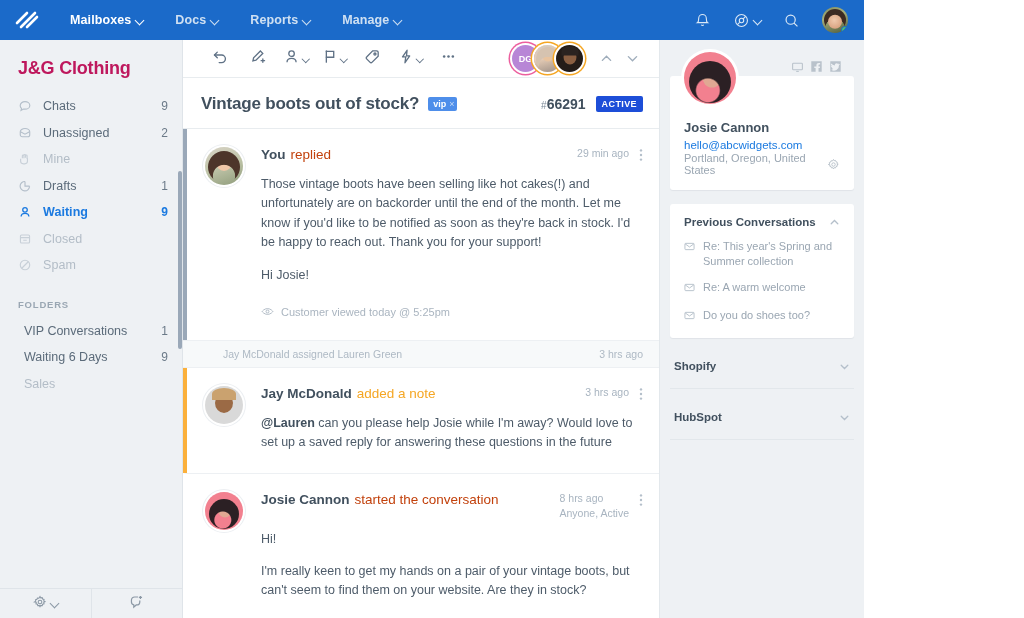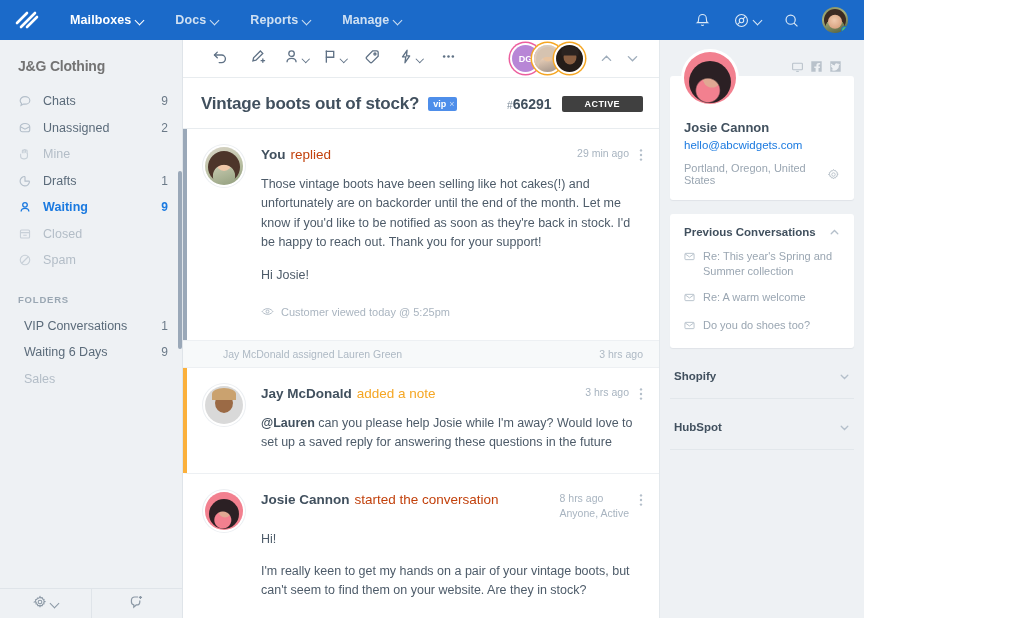--- a/index.html
+++ b/index.html
@@ -55,21 +55,21 @@
   
   .body { flex: 1; display: flex; min-height: 0; }
 
   
   .sidebar {
     width: 183px; flex: 0 0 183px; background: #eef1f4;
     border-right: 1px solid #dfe4e9; display: flex; flex-direction: column;
     position: relative;
   }
   .sb-title {
-    font-size: 14px; font-weight: bold; color: #737373;
+    font-size: 18px; font-weight: bold; color: #be185d;
     padding: 18px 2px 14px 18px; letter-spacing: -.2px;
   }
   .sb-list { padding: 0 0 4px 0; }
   .sb-item {
     height: 26.5px; display: flex; align-items: center; padding: 0 14px 0 18px;
     font-size: 12.5px; color: #5b6b7a; cursor: pointer; gap: 11px;
   }
   .sb-item .ico { width: 14px; height: 14px; flex: 0 0 14px; display: flex; align-items: center; justify-content: center; color: #b4bfca; }
   .sb-item .lbl { flex: 1; letter-spacing: .05px; }
   .sb-item .cnt { font-size: 12px; color: #6b7a88; }
@@ -148,22 +148,22 @@
   .tag-vip {
     margin-left: 9px; background: #4e8eea; color: #fff; font-size: 9px; font-weight: bold;
     border-radius: 2px; padding: 2px 3px 2px 5px; display: inline-flex; align-items: center;
     gap: 3px; vertical-align: 3px; cursor: pointer;
   }
   .tag-vip .x { color: #c3daf8; font-size: 9px; font-weight: normal; cursor: pointer; }
   .conv-meta { margin-left: auto; display: flex; align-items: center; gap: 10px; }
   .tick-no { font-size: 14px; font-weight: bold; color: #41505e; }
   .tick-no .hash { font-size: 10px; font-weight: normal; color: #7b8a98; }
   .badge-active {
-    background: #404040; color: #fff; font-size: 9px; font-weight: bold;
-    letter-spacing: .4px; padding: 3px 23px; border-radius: 2px; text-align: center;
+    background: #1d4ed8; color: #fff; font-size: 9px; font-weight: bold;
+    letter-spacing: .4px; padding: 3px 6px; border-radius: 2px; text-align: center;
   }
 
   .thread { flex: 1; overflow: hidden; }
   .msg { display: flex; padding: 18px 16px 20px 18px; border-left: 4px solid transparent; position: relative; }
   .msg.bd-blue { border-left-color: #9aa8b8; }
   .msg.bd-orange { border-left-color: #fbb03b; background: #fff; }
   .msg + .msg { border-top: 1px solid #edf0f3; }
   .m-av { width: 38px; height: 38px; border-radius: 50%; flex: 0 0 38px; margin-right: 18px; overflow: hidden; position: relative; box-shadow: 0 0 0 2px #fff, 0 0 0 3px #eceff2; }
   .av-lauren { background: linear-gradient(160deg,#d8d3c6 0%,#bfc4a8 50%,#8e9b7a 100%); }
   .av-lauren::before { content:''; position:absolute; left:50%; top:40%; transform:translate(-50%,-50%); width:16px;height:18px;border-radius:50%;background:#f0c7a8; }
@@ -203,21 +203,21 @@
     position: absolute; left: 14px; top: -24px; width: 52px; height: 52px;
     border-radius: 50%; background: #f2808f; overflow: hidden;
     box-shadow: 0 0 0 3px #fff;
   }
   .contact-av::before { content:''; position:absolute; left:53%; top:46%; transform:translate(-50%,-50%); width:20px;height:23px;border-radius:50%;background:#e0a893; }
   .contact-av::after { content:''; position:absolute; left:50%; top:58%; transform:translate(-50%,-50%); width:42px;height:42px;border-radius:50%;background:radial-gradient(circle at 45% 70%, transparent 30%, #2b2024 34%); }
   .social-row { position: absolute; right: 12px; top: -16px; display: flex; gap: 6px; align-items: center; }
   .soc { color: #b9c2cb; cursor: pointer; display: flex; }
   .c-name { font-size: 13px; font-weight: bold; color: #41505e; }
   .c-email { font-size: 11.5px; color: #1b7ae0; margin-top: 4px; cursor: pointer; }
-  .c-loc-row { display: flex; align-items: center; margin-top: 11px; }
+  .c-loc-row { display: flex; align-items: center; margin-top: 1px; }
   .c-loc { font-size: 11px; color: #9aa6b2; flex: 1; }
   .c-gear { color: #b9c2cb; cursor: pointer; display: flex; }
   .prev-card { margin-top: 14px; padding: 12px 14px 14px; }
   .prev-hd { display: flex; align-items: center; }
   .prev-title { font-size: 11.5px; font-weight: bold; color: #41505e; flex: 1; }
   .acc-chev { color: #b4bfca; cursor: pointer; display: flex; }
   .prev-item {
     display: flex; gap: 8px; margin-top: 11px; font-size: 11px; color: #9aa6b2;
     line-height: 1.35; cursor: pointer;
   }

